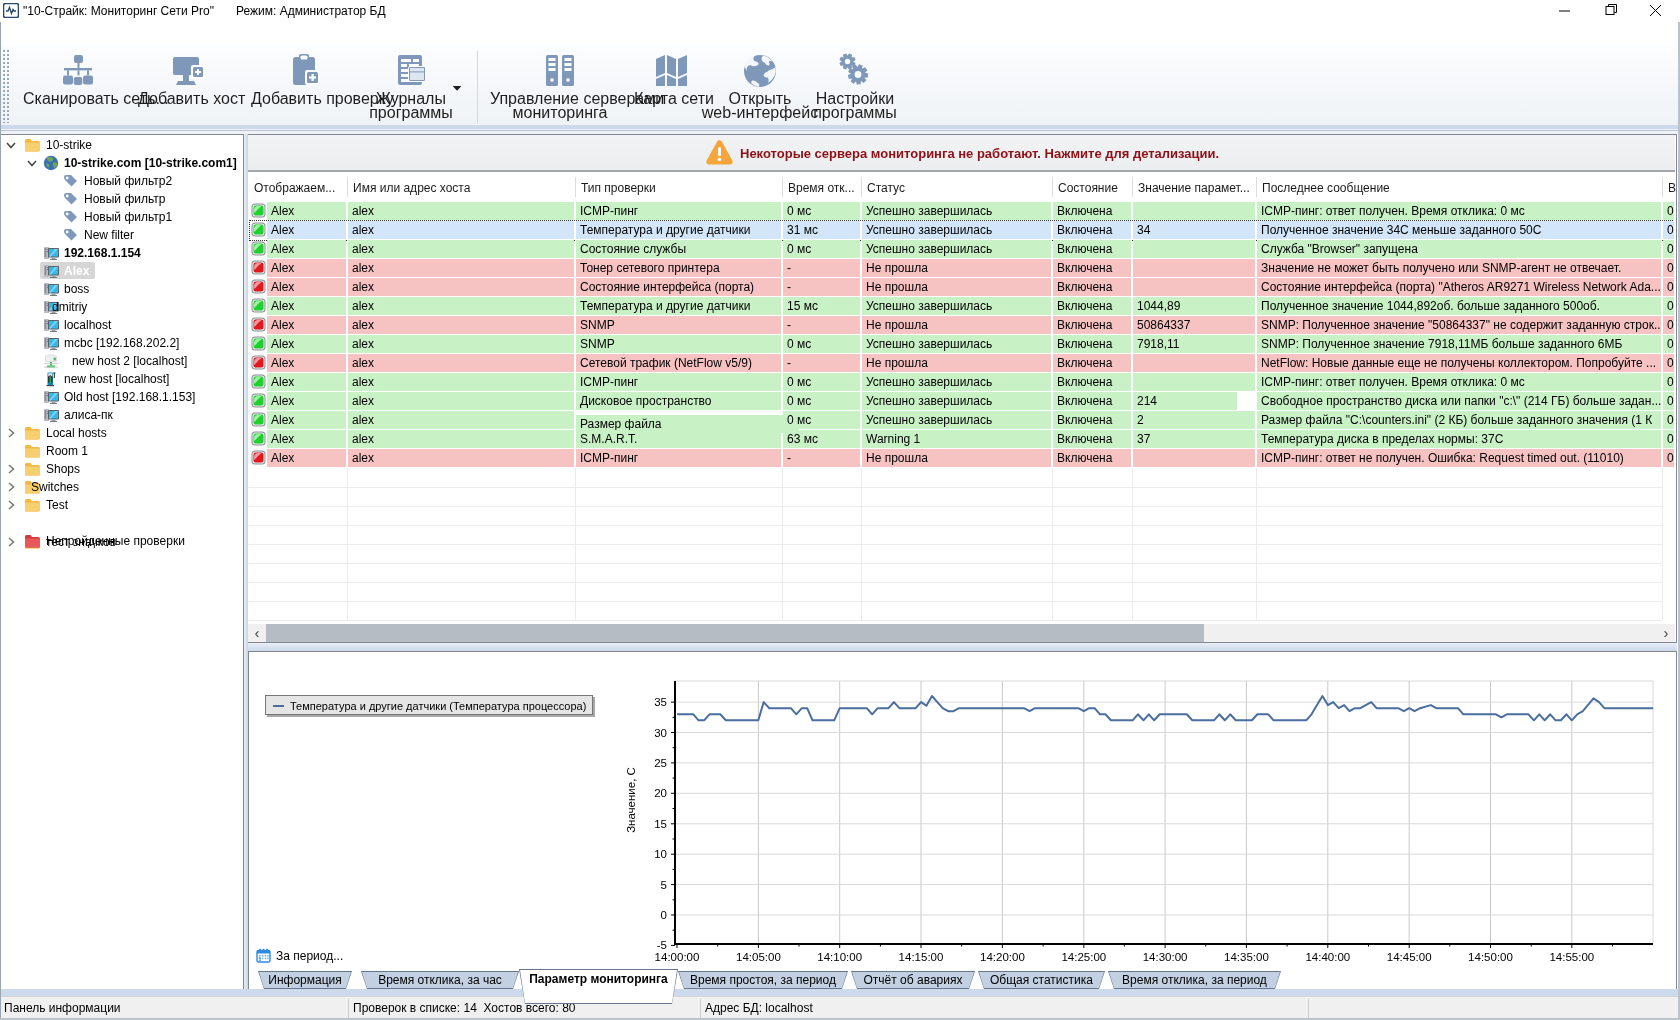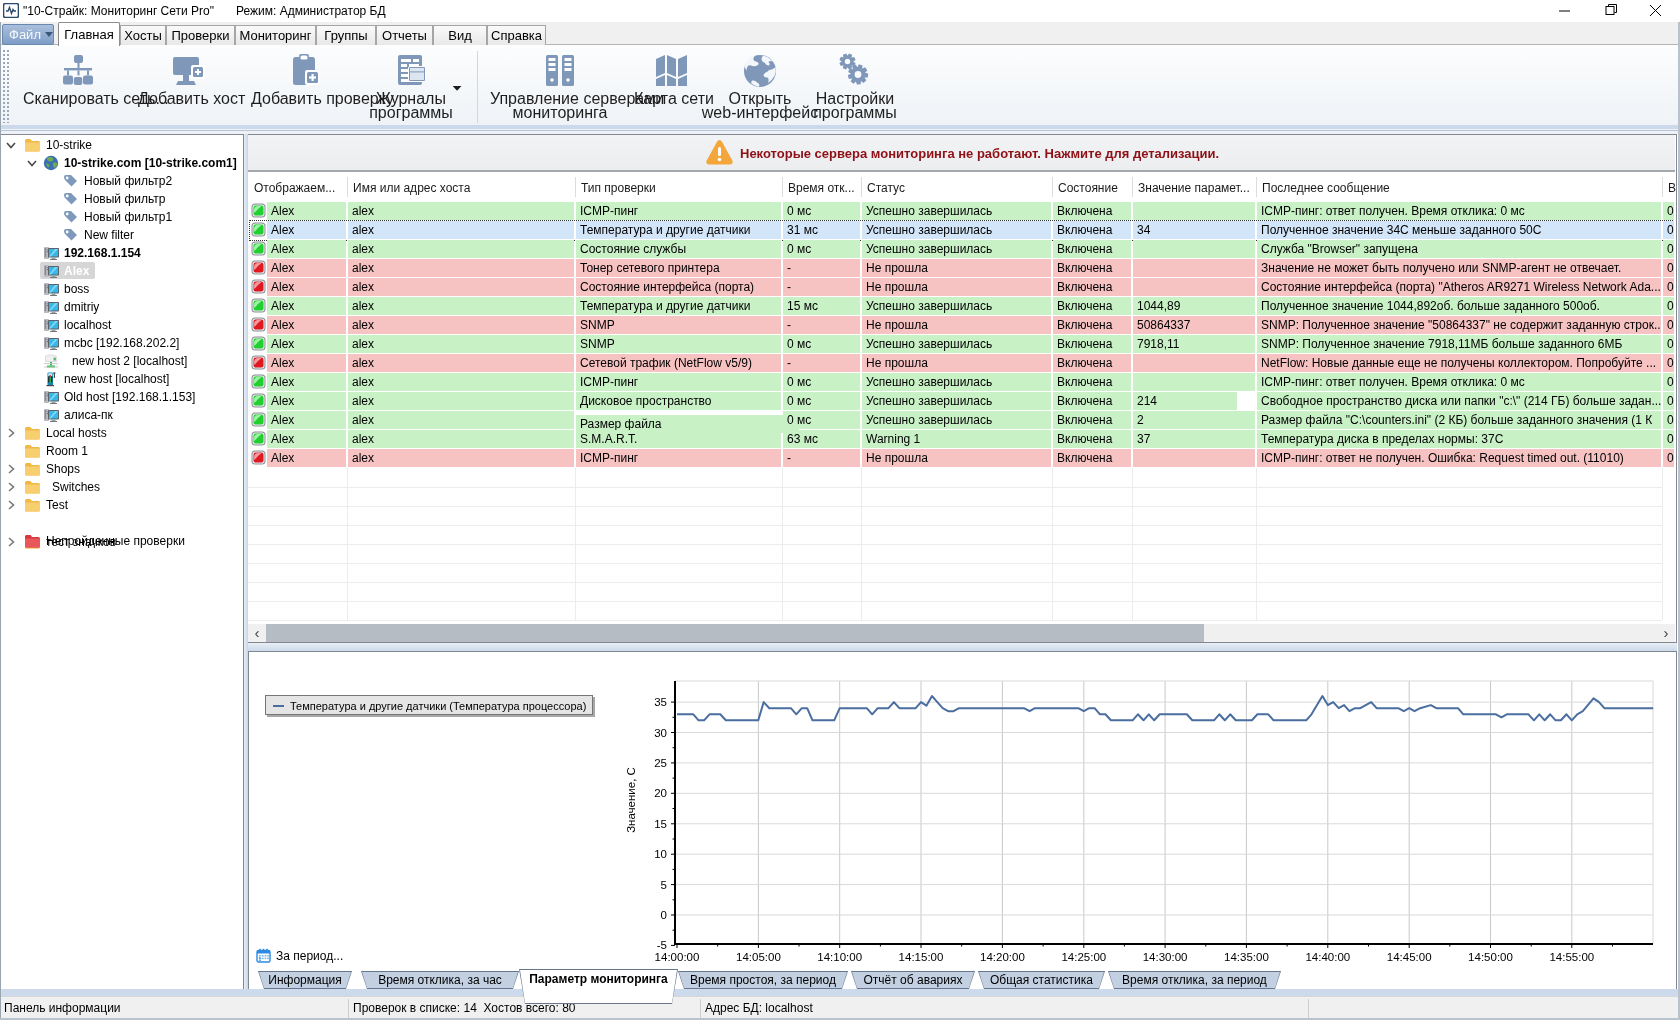--- a/index.html
+++ b/index.html
@@ -36,31 +36,20 @@
     </svg>
     <span id="title1">"10-Страйк: Мониторинг Сети Pro"</span>
     <span id="title2">Режим: Администратор БД</span>
     <svg class="abs" style="left:1556px;top:2px" width="110" height="16" viewBox="0 0 110 16">
       <line x1="3" y1="9" x2="14" y2="9" stroke="#000" stroke-width="1"></line>
       <rect x="50" y="4.5" width="8" height="8" fill="none" stroke="#000" stroke-width="1"></rect>
       <path d="M52.5 4 L52.5 2.5 L60.5 2.5 L60.5 10.5 L58.5 10.5" fill="none" stroke="#000" stroke-width="1"></path>
       <path d="M94 3 L105 14 M105 3 L94 14" fill="none" stroke="#000" stroke-width="1"></path>
     </svg>
   </div>
-  <div id="tabstrip">
-    <div id="filebtn">Файл<span class="arr"></span></div>
-    <div id="mtab-active" style="left:58px;width:62px;">Главная</div>
-    <div class="mtab" style="left:120px;width:46px;">Хосты</div>
-    <div class="mtab" style="left:166px;width:69px;">Проверки</div>
-    <div class="mtab" style="left:235px;width:81px;">Мониторинг</div>
-    <div class="mtab" style="left:316px;width:60px;">Группы</div>
-    <div class="mtab" style="left:376px;width:57px;">Отчеты</div>
-    <div class="mtab" style="left:433px;width:54px;">Вид</div>
-    <div class="mtab" style="left:487px;width:59px;">Справка</div>
-  </div>
   <div id="ribbon">
     <div class="handle"></div>
     <div class="strip"></div>
     <div class="ritem" style="left:23px;width:110px;">
       <svg width="34" height="36" viewBox="0 0 34 36" fill="#7f98ba">
         <rect x="13" y="2" width="9" height="8" rx="2"></rect>
         <rect x="16.5" y="10" width="2" height="5"></rect>
         <rect x="3" y="15" width="28" height="2.4"></rect>
         <rect x="6" y="17.4" width="2" height="5"></rect>
           <rect x="26" y="17.4" width="2" height="5"></rect>
@@ -360,21 +349,21 @@
 <div class="trow" style="top:145px">
         <svg style="left:42px;top:1px" width="16" height="16">
           <use href="#i-comp"></use>
         </svg>
         <span class="txt" style="left:63px;">boss</span>
       </div>
 <div class="trow" style="top:163px">
         <svg style="left:42px;top:1px" width="16" height="16">
           <use href="#i-comp"></use>
         </svg>
-        <span class="txt" style="left:63px;">dmitriy</span>
+        <span class="txt" style="left:51px;">dmitriy</span>
       </div>
 <div class="trow" style="top:181px">
         <svg style="left:42px;top:1px" width="16" height="16">
           <use href="#i-comp"></use>
         </svg>
         <span class="txt" style="left:63px;">localhost</span>
       </div>
 <div class="trow" style="top:199px">
         <svg style="left:42px;top:1px" width="16" height="16">
           <use href="#i-comp"></use>
@@ -429,21 +418,21 @@
         </svg>
         <span class="txt" style="left:45px;">Shops</span>
       </div>
 <div class="trow" style="top:343px">
         <svg style="left:5px;top:4px" width="10" height="10">
           <use href="#i-expr"></use>
         </svg>
         <svg style="left:23px;top:1px" width="16" height="16">
           <use href="#i-folder"></use>
         </svg>
-        <span class="txt" style="left:51px;">Switches</span>
+        <span class="txt" style="left:30px;">Switches</span>
       </div>
 <div class="trow" style="top:361px">
         <svg style="left:5px;top:4px" width="10" height="10">
           <use href="#i-expr"></use>
         </svg>
         <svg style="left:23px;top:1px" width="16" height="16">
           <use href="#i-folder"></use>
         </svg>
         <span class="txt" style="left:45px;">Test</span>
       </div>

